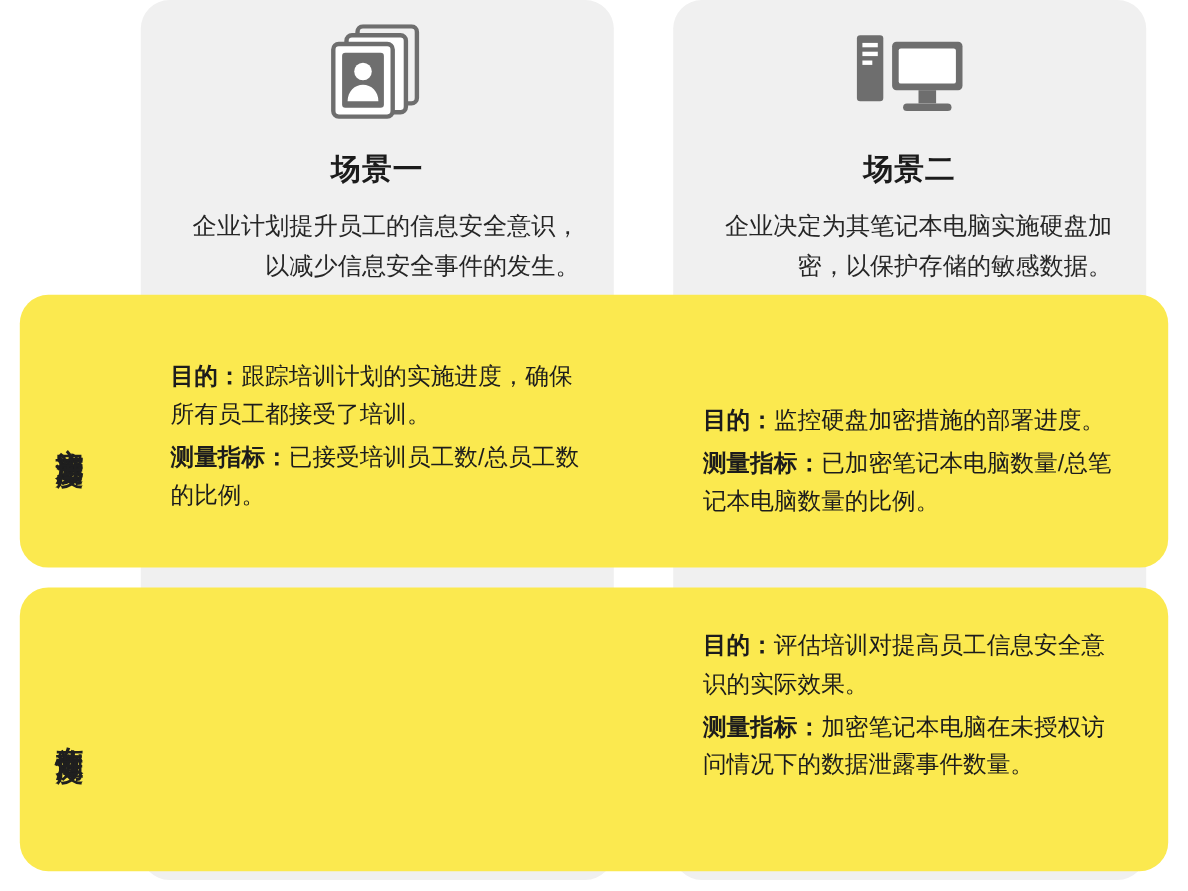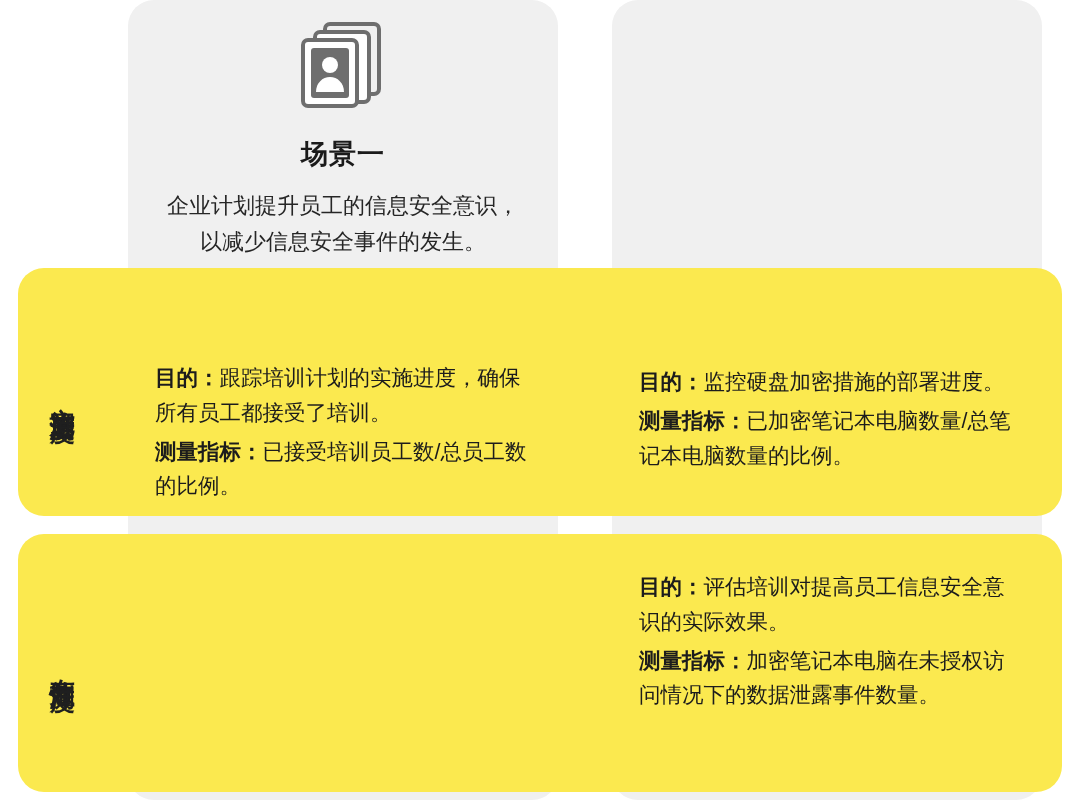--- a/index.html
+++ b/index.html
@@ -93,37 +93,37 @@
     color: #1b1b1b;
     margin-top: 22px;
     letter-spacing: 1px;
     text-align: center;
   }
   .scn-desc {
     font-size: 22px;
     color: #262626;
     line-height: 1.62;
     margin-top: 16px;
-    text-align: center;
+    text-align: right;
     padding: 0 16px;
   }
 
   
   .cell {
     position: absolute;
     width: 386px;
     font-size: 21.5px;
     line-height: 1.62;
     color: #1c1c1c;
   }
   .cell p { margin: 0; }
   .cell p + p { margin-top: 4px; }
   .cell b { font-weight: bold; }
 
-  .cell.c11 { left: 155px; top: 325px; margin-top: 36px; }
+  .cell.c11 { left: 155px; top: 325px; }
   .cell.c12 { left: 639px; top: 325px; margin-top: 40px; }
   .cell.c21 { left: 155px; top: 586px; }
   .cell.c22 { left: 639px; top: 570px; }
 
   .icon-svg { display: block; }
 </style>
 </head>
 <body>
 
 <div class="canvas">
@@ -145,20 +145,36 @@
         <rect x="8" y="18" width="54" height="66" rx="5" fill="#ffffff" stroke="#6e6e6e" stroke-width="4"></rect>
         <rect x="16" y="26" width="38" height="50" rx="3" fill="#6e6e6e"></rect>
         <circle cx="35" cy="43" r="8" fill="#ffffff"></circle>
         <path d="M21 70c0-9 6.5-15 14-15s14 6 14 15z" fill="#ffffff"></path>
       </svg>
     </div>
     <div class="scn-title">场景一</div>
     <div class="scn-desc">企业计划提升员工的信息安全意识，以减少信息安全事件的发生。</div>
   </div>
 
+  <div class="scn-head s2">
+    <div class="scn-icon">
+      <svg class="icon-svg" width="104" height="80" viewBox="0 0 104 80" xmlns="http://www.w3.org/2000/svg" aria-hidden="true">
+        <rect x="4" y="6" width="24" height="60" rx="3" fill="#6e6e6e"></rect>
+        <rect x="9" y="13" width="14" height="4" fill="#ffffff"></rect>
+        <rect x="9" y="21" width="14" height="4" fill="#ffffff"></rect>
+        <rect x="9" y="29" width="9" height="4" fill="#ffffff"></rect>
+        <rect x="36" y="12" width="64" height="44" rx="4" fill="#6e6e6e"></rect>
+        <rect x="42" y="18" width="52" height="32" rx="2" fill="#ffffff"></rect>
+        <rect x="60" y="56" width="16" height="12" fill="#6e6e6e"></rect>
+        <rect x="46" y="68" width="44" height="7" rx="3.5" fill="#6e6e6e"></rect>
+      </svg>
+    </div>
+    <div class="scn-title">场景二</div>
+    <div class="scn-desc">企业决定为其笔记本电脑实施硬盘加密，以保护存储的敏感数据。</div>
+  </div>
 
   <div class="cell c11">
     <p><b>目的：</b><span>跟踪培训计划的实施进度，确保所有员工都接受了培训。</span></p>
     <p><b>测量指标：</b><span>已接受培训员工数/总员工数的比例。</span></p>
   </div>
 
   <div class="cell c12">
     <p><b>目的：</b><span>监控硬盘加密措施的部署进度。</span></p>
     <p><b>测量指标：</b><span>已加密笔记本电脑数量/总笔记本电脑数量的比例。</span></p>
   </div>

